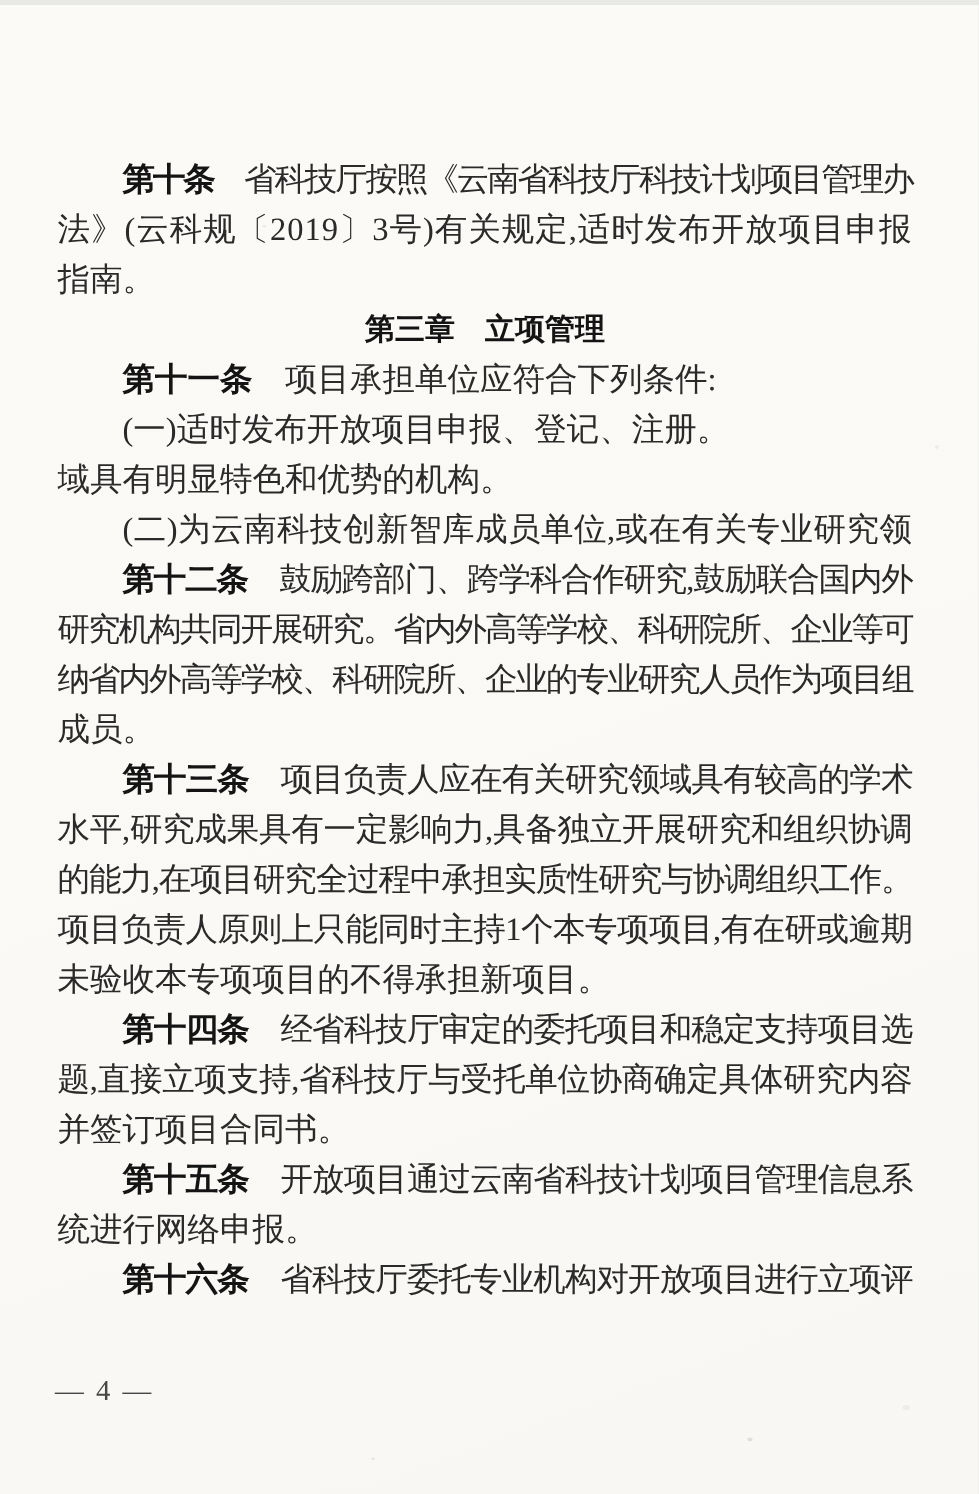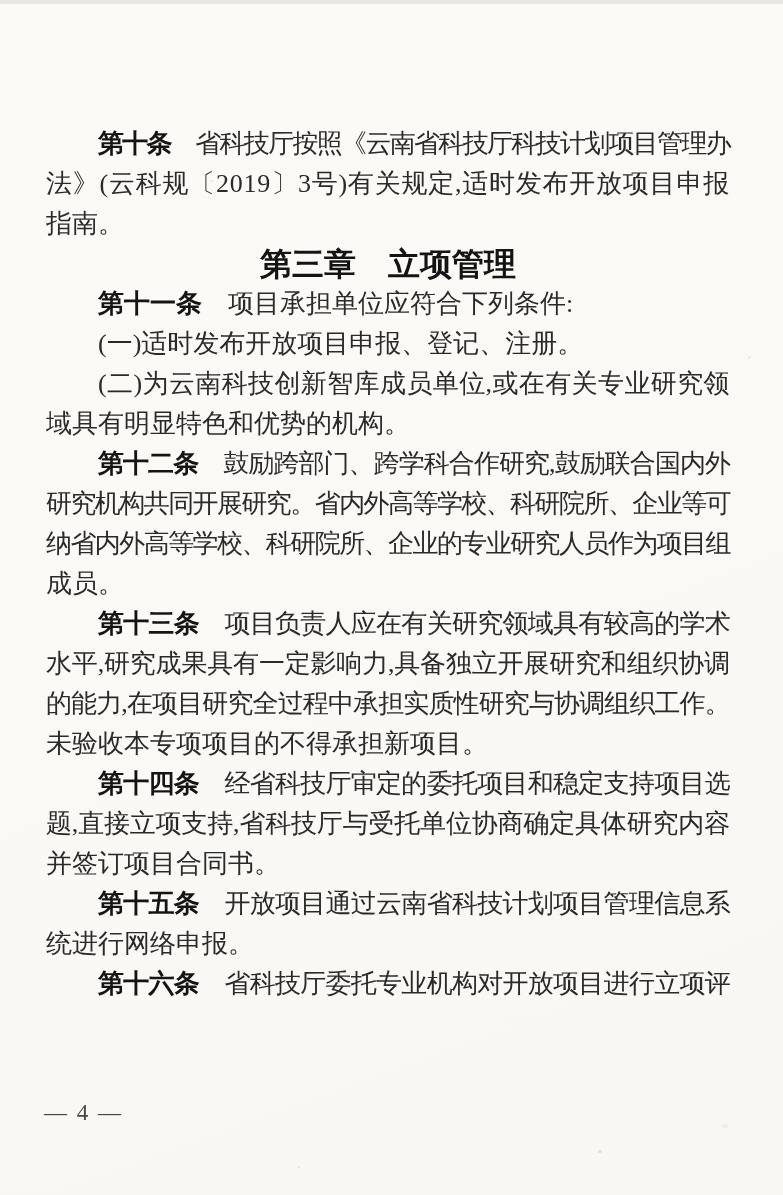--- a/index.html
+++ b/index.html
@@ -26,21 +26,21 @@
   .line {
     height: 40px;
     line-height: 40px;
     font-size: 26px;
     white-space: nowrap;
     text-align: left;
   }
   .line .inner { display: inline-block; }
   .line.indent { padding-left: 52px; }
   .line.center { text-align: center; padding-left: 0; }
-  .line.heading { font-size: 32px; font-weight: 700; color: #161616; }
+  .line.heading { font-size: 24px; font-weight: 700; color: #161616; }
   .b { font-weight: 700; color: #141414; }
   #page-footer {
     position: absolute;
     left: 44px;
     top: 1096px;
     font-size: 23px;
     letter-spacing: 2px;
     color: #474747;
   }
   .speckle {
@@ -58,29 +58,30 @@
 <body>
 
 <div id="scan-page">
   <div id="doc-body">
       <div class="line indent"><span class="inner" style="letter-spacing: -1.69px;"><span class="b">第十条</span><span>　省科技厅按照《云南省科技厅科技计划项目管理办</span></span></div>
       <div class="line"><span class="inner" style="letter-spacing: 0.77px;"><span>法》(云科规〔2019〕3号)有关规定,适时发布开放项目申报</span></span></div>
       <div class="line"><span class="inner"><span>指南。</span></span></div>
       <div class="line heading center"><span class="inner"><span class="b">第三章　立项管理</span></span></div>
       <div class="line indent"><span class="inner"><span class="b">第十一条</span><span>　项目承担单位应符合下列条件:</span></span></div>
       <div class="line indent"><span class="inner"><span>(一)适时发布开放项目申报、登记、注册。</span></span></div>
+      <div class="line"><span class="inner"><span>域具有明显特色和优势的机构。</span></span></div>
       <div class="line indent"><span class="inner" style="letter-spacing: 0.39px;"><span>(二)为云南科技创新智库成员单位,或在有关专业研究领</span></span></div>
-      <div class="line"><span class="inner"><span>域具有明显特色和优势的机构。</span></span></div>
       <div class="line indent"><span class="inner" style="letter-spacing: -0.94px;"><span class="b">第十二条</span><span>　鼓励跨部门、跨学科合作研究,鼓励联合国内外</span></span></div>
       <div class="line"><span class="inner" style="letter-spacing: -1.57px;"><span>研究机构共同开展研究。省内外高等学校、科研院所、企业等可</span></span></div>
       <div class="line"><span class="inner" style="letter-spacing: -1.57px;"><span>纳省内外高等学校、科研院所、企业的专业研究人员作为项目组</span></span></div>
       <div class="line"><span class="inner"><span>成员。</span></span></div>
       <div class="line indent"><span class="inner" style="letter-spacing: -0.72px;"><span class="b">第十三条</span><span>　项目负责人应在有关研究领域具有较高的学术</span></span></div>
       <div class="line"><span class="inner" style="letter-spacing: -0.18px;"><span>水平,研究成果具有一定影响力,具备独立开展研究和组织协调</span></span></div>
       <div class="line"><span class="inner" style="letter-spacing: -0.88px;"><span>的能力,在项目研究全过程中承担实质性研究与协调组织工作。</span></span></div>
+      <div class="line"><span class="inner" style="letter-spacing: -0.41px;"><span>项目负责人原则上只能同时主持1个本专项项目,有在研或逾期</span></span></div>
       <div class="line"><span class="inner"><span>未验收本专项项目的不得承担新项目。</span></span></div>
       <div class="line indent"><span class="inner" style="letter-spacing: -0.72px;"><span class="b">第十四条</span><span>　经省科技厅审定的委托项目和稳定支持项目选</span></span></div>
       <div class="line"><span class="inner" style="letter-spacing: -0.18px;"><span>题,直接立项支持,省科技厅与受托单位协商确定具体研究内容</span></span></div>
       <div class="line"><span class="inner"><span>并签订项目合同书。</span></span></div>
       <div class="line indent"><span class="inner" style="letter-spacing: -0.72px; text-align: right;"><span class="b">第十五条</span><span>　开放项目通过云南省科技计划项目管理信息系</span></span></div>
       <div class="line"><span class="inner"><span>统进行网络申报。</span></span></div>
       <div class="line indent"><span class="inner" style="letter-spacing: -0.72px;"><span class="b">第十六条</span><span>　省科技厅委托专业机构对开放项目进行立项评</span></span></div>
     </div>
 
   <div id="page-footer">— 4 —</div>

